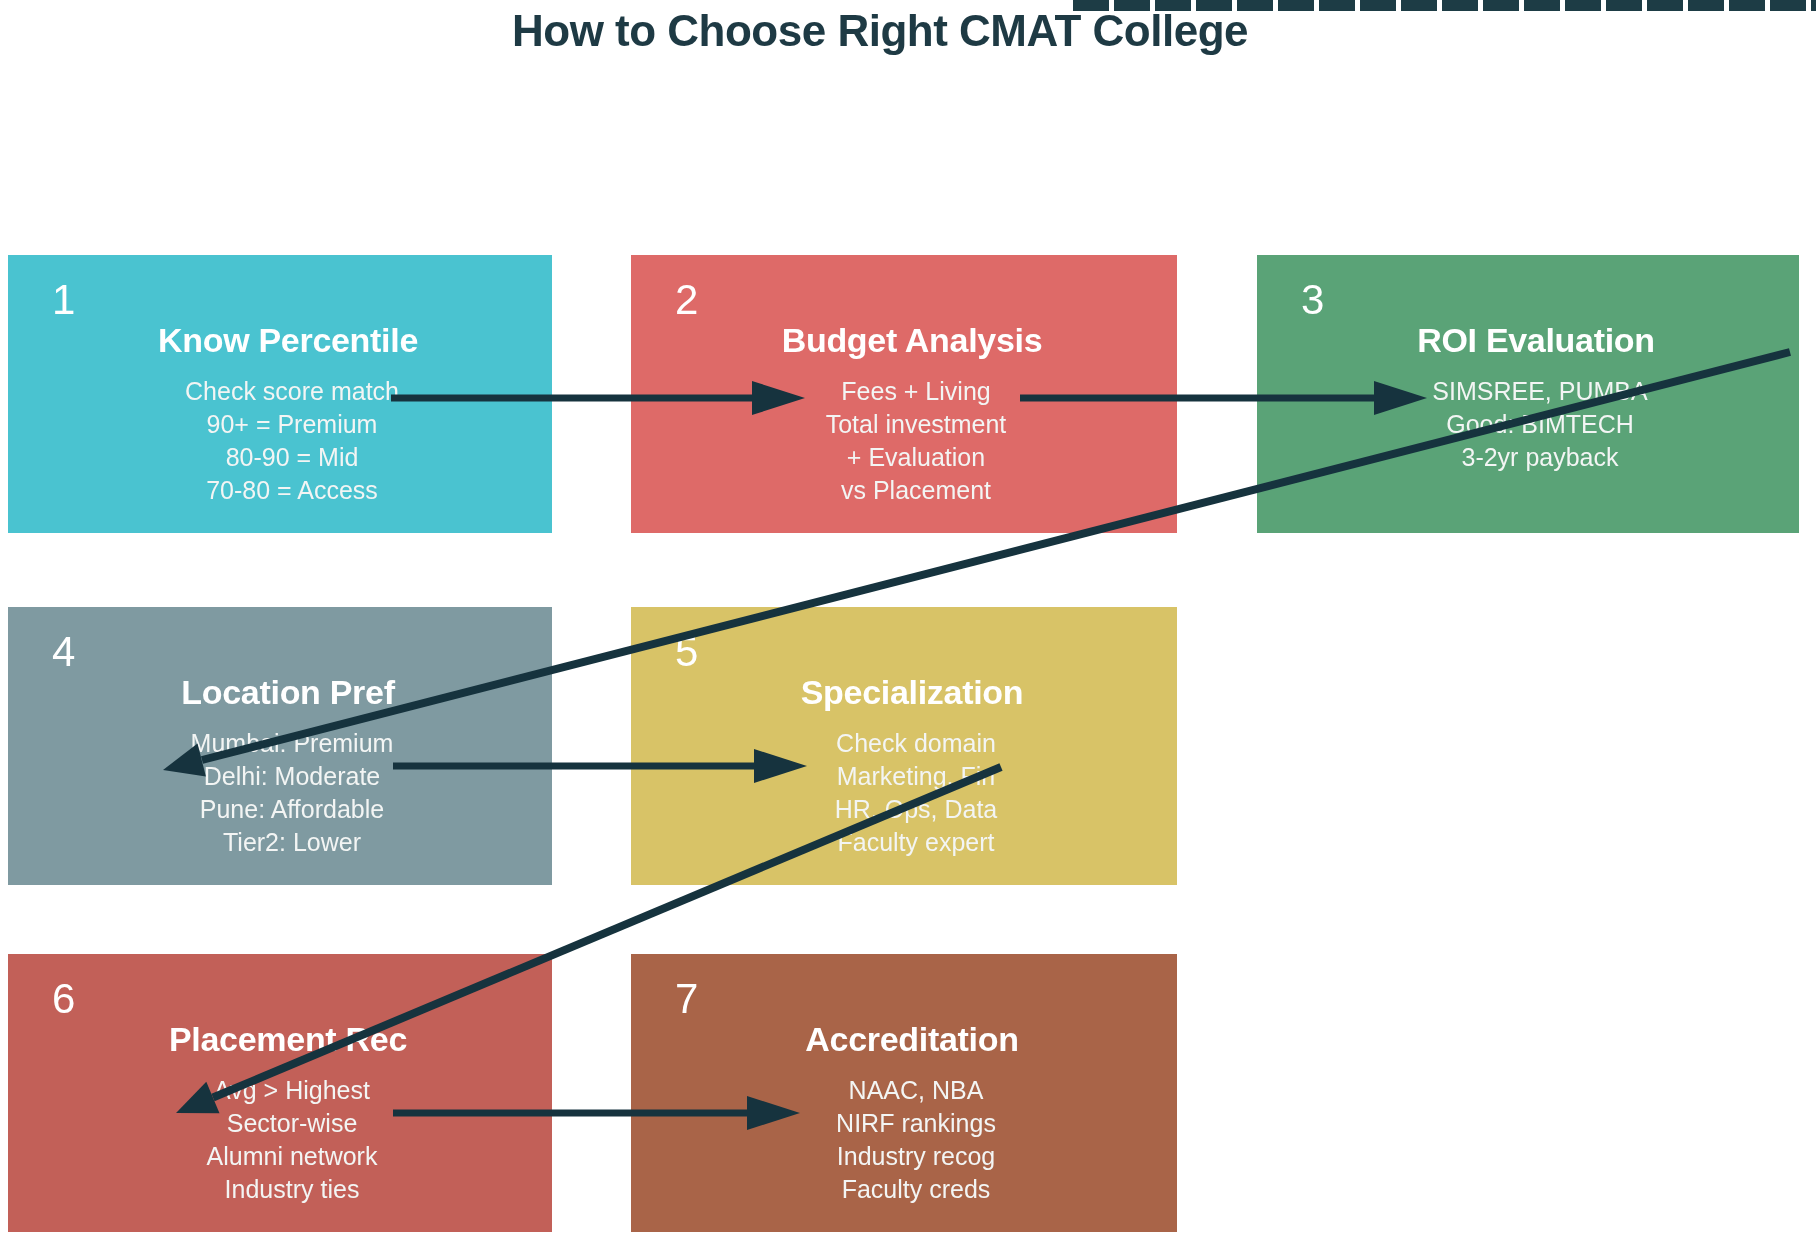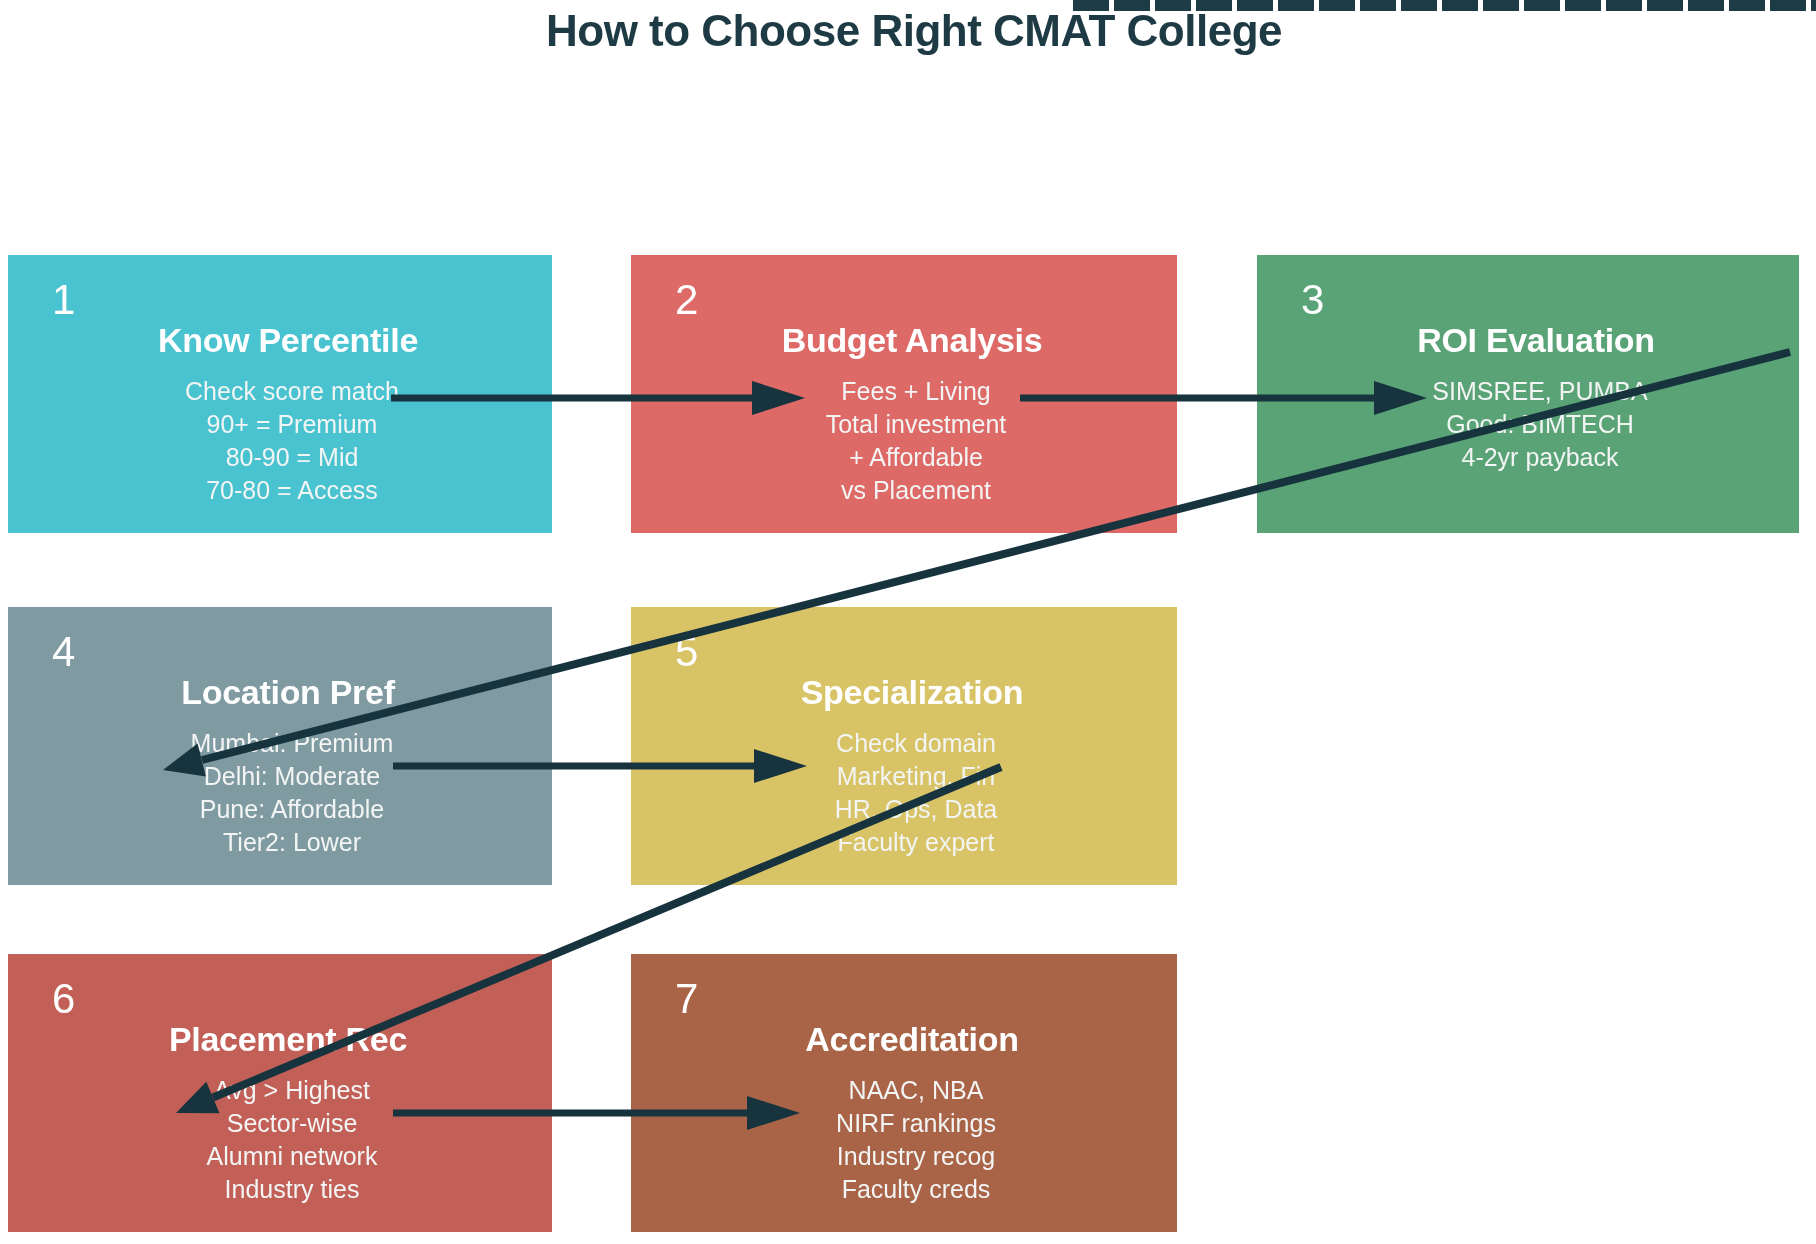--- a/index.html
+++ b/index.html
@@ -30,51 +30,51 @@
 
   svg.arrows{position:absolute;left:0;top:0;pointer-events:none;}
 </style>
 </head>
 <body style="background: rgb(255, 255, 255);">
 
 <div class="canvas">
 
   <div class="topbar" style="background: repeating-linear-gradient(90deg, rgb(29, 60, 69) 0px, rgb(29, 60, 69) 36px, rgb(255, 255, 255) 36px, rgb(255, 255, 255) 41px);"></div>
 
-  <div class="main-title" style="color: rgb(30, 58, 68); padding-left: 34px;">How to Choose Right CMAT College</div>
+  <div class="main-title" style="color: rgb(30, 58, 68);">How to Choose Right CMAT College</div>
 
   <div class="step-box b1" style="background: rgb(74, 195, 208);">
     <div class="step-number">1</div>
     <div class="step-title">Know Percentile</div>
     <div class="step-body">
       <div>Check score match</div>
       <div>90+ = Premium</div>
       <div>80-90 = Mid</div>
       <div>70-80 = Access</div>
     </div>
   </div>
 
   <div class="step-box b2" style="background: rgb(222, 106, 104);">
     <div class="step-number">2</div>
     <div class="step-title">Budget Analysis</div>
     <div class="step-body">
       <div>Fees + Living</div>
       <div>Total investment</div>
-      <div>+ Affordable</div>
+      <div>+ Evaluation</div>
       <div>vs Placement</div>
     </div>
   </div>
 
   <div class="step-box b3" style="background: rgb(90, 163, 119);">
     <div class="step-number">3</div>
     <div class="step-title">ROI Evaluation</div>
     <div class="step-body">
       <div>SIMSREE, PUMBA</div>
       <div>Good: BIMTECH</div>
-      <div>4-2yr payback</div>
+      <div>3-2yr payback</div>
     </div>
   </div>
 
   <div class="step-box b4" style="background: rgb(127, 154, 161);">
     <div class="step-number">4</div>
     <div class="step-title">Location Pref</div>
     <div class="step-body">
       <div>Mumbai: Premium</div>
       <div>Delhi: Moderate</div>
       <div>Pune: Affordable</div>

